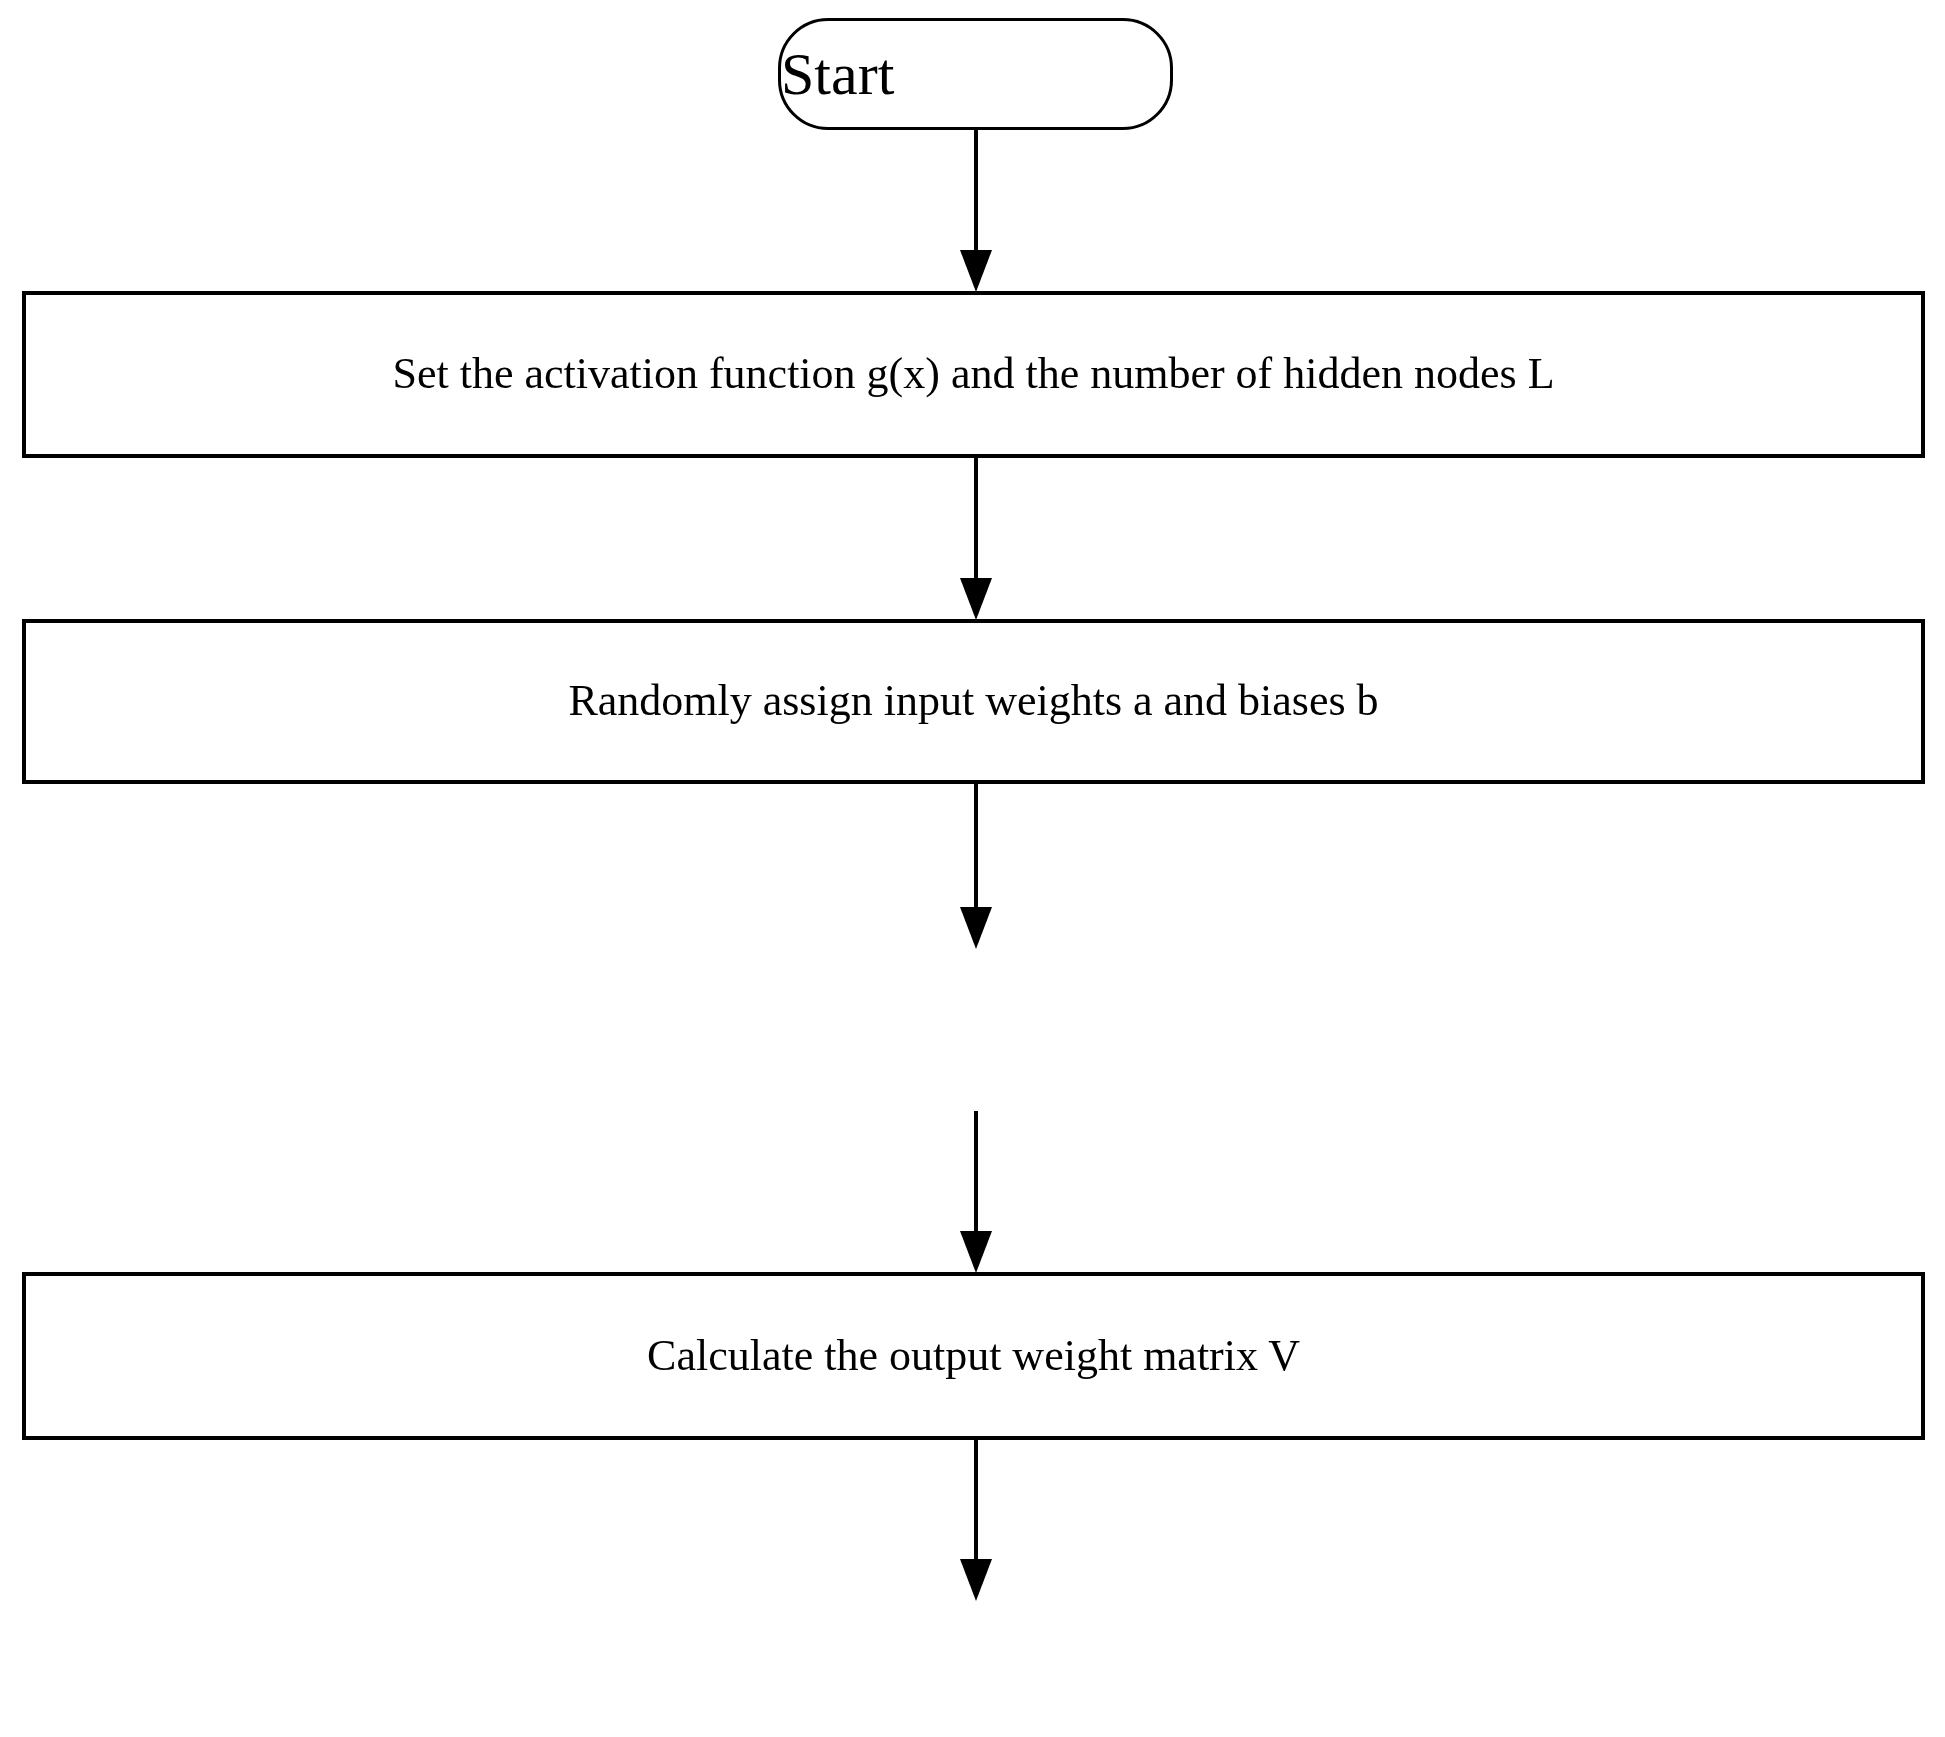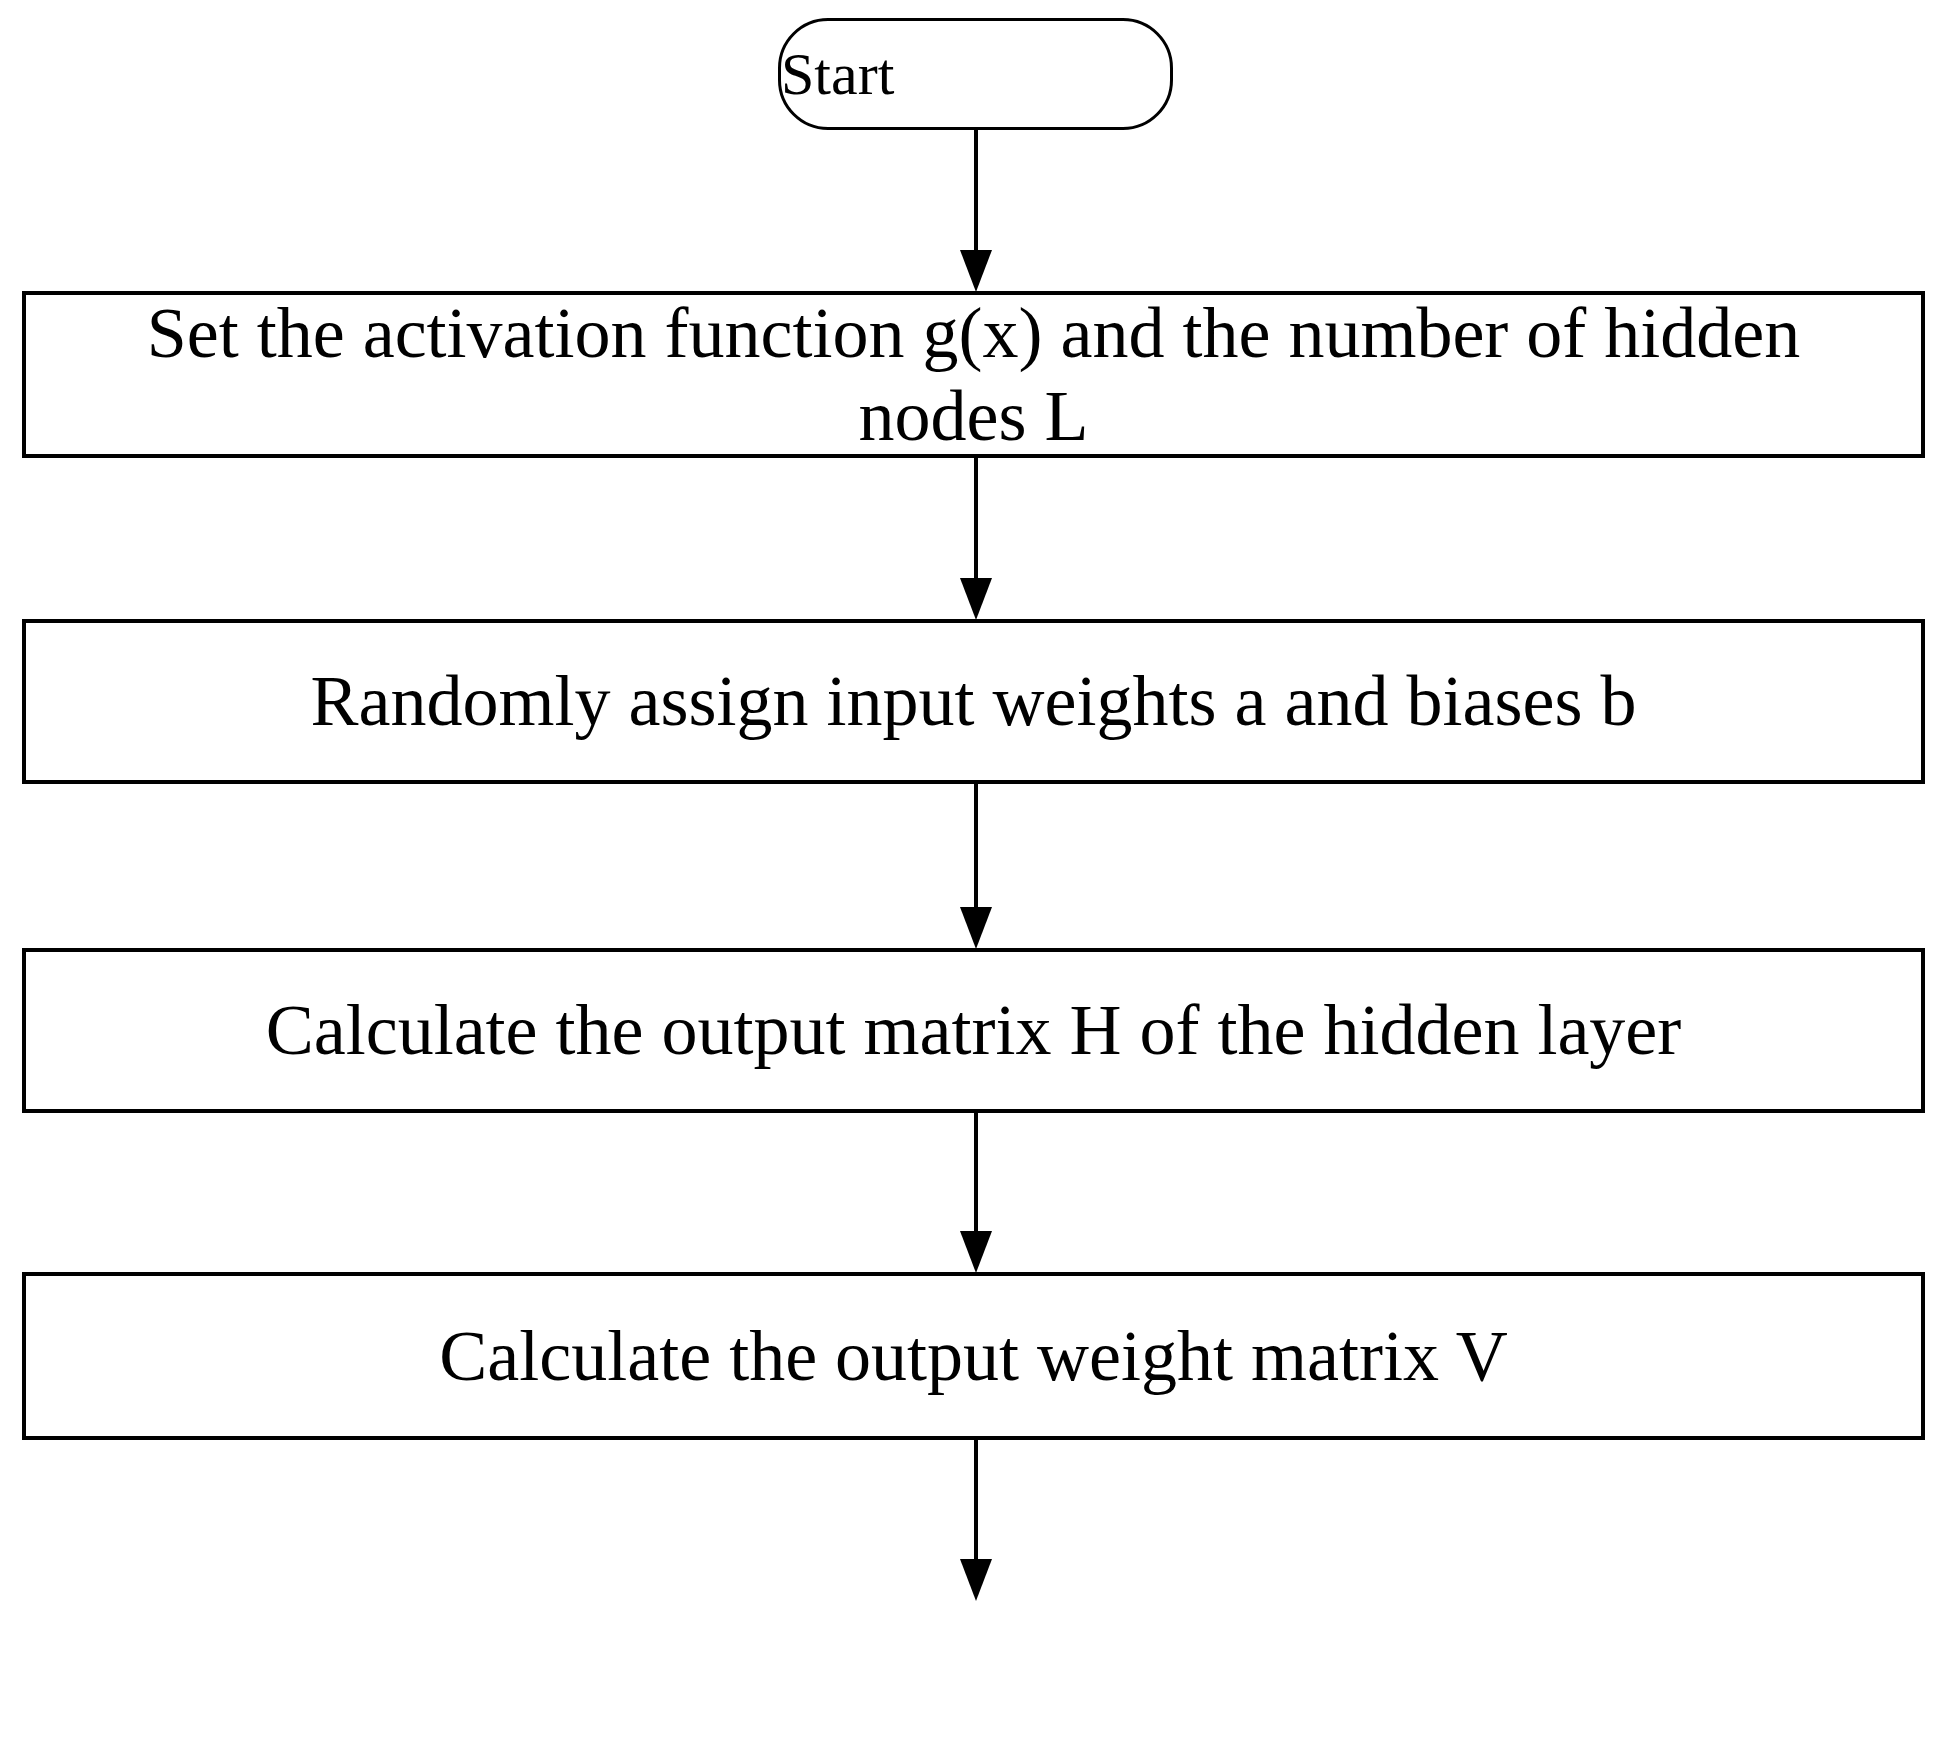--- a/index.html
+++ b/index.html
@@ -31,21 +31,21 @@
     position: absolute;
     box-sizing: border-box;
     left: 22px;
     width: 1903px;
     border: 4px solid #000000;
     background: #ffffff;
     display: flex;
     align-items: center;
     justify-content: center;
     text-align: center;
-    font-size: 72px;
+    font-size: 44px;
     line-height: 1.15;
     padding: 0 30px;
   }
   .arrow {
     position: absolute;
     left: 960px;
     width: 32px;
     display: flex;
     flex-direction: column;
     align-items: center;
@@ -89,23 +89,20 @@
 
   <div class="process" style="top:619px; height:165px;">
     <span>Randomly assign input weights a and biases b</span>
   </div>
 
   <div class="arrow" style="top:782px; height:167px;">
     <div class="arrow-line"></div>
     <div class="arrow-head"></div>
   </div>
 
-  <div class="process" style="top:948px; height:165px;">
-    <span>Calculate the output matrix H of the hidden layer</span>
-  </div>
 
   <div class="arrow" style="top:1111px; height:162px;">
     <div class="arrow-line"></div>
     <div class="arrow-head"></div>
   </div>
 
   <div class="process" style="top:1272px; height:168px;">
     <span>Calculate the output weight matrix V</span>
   </div>
 

